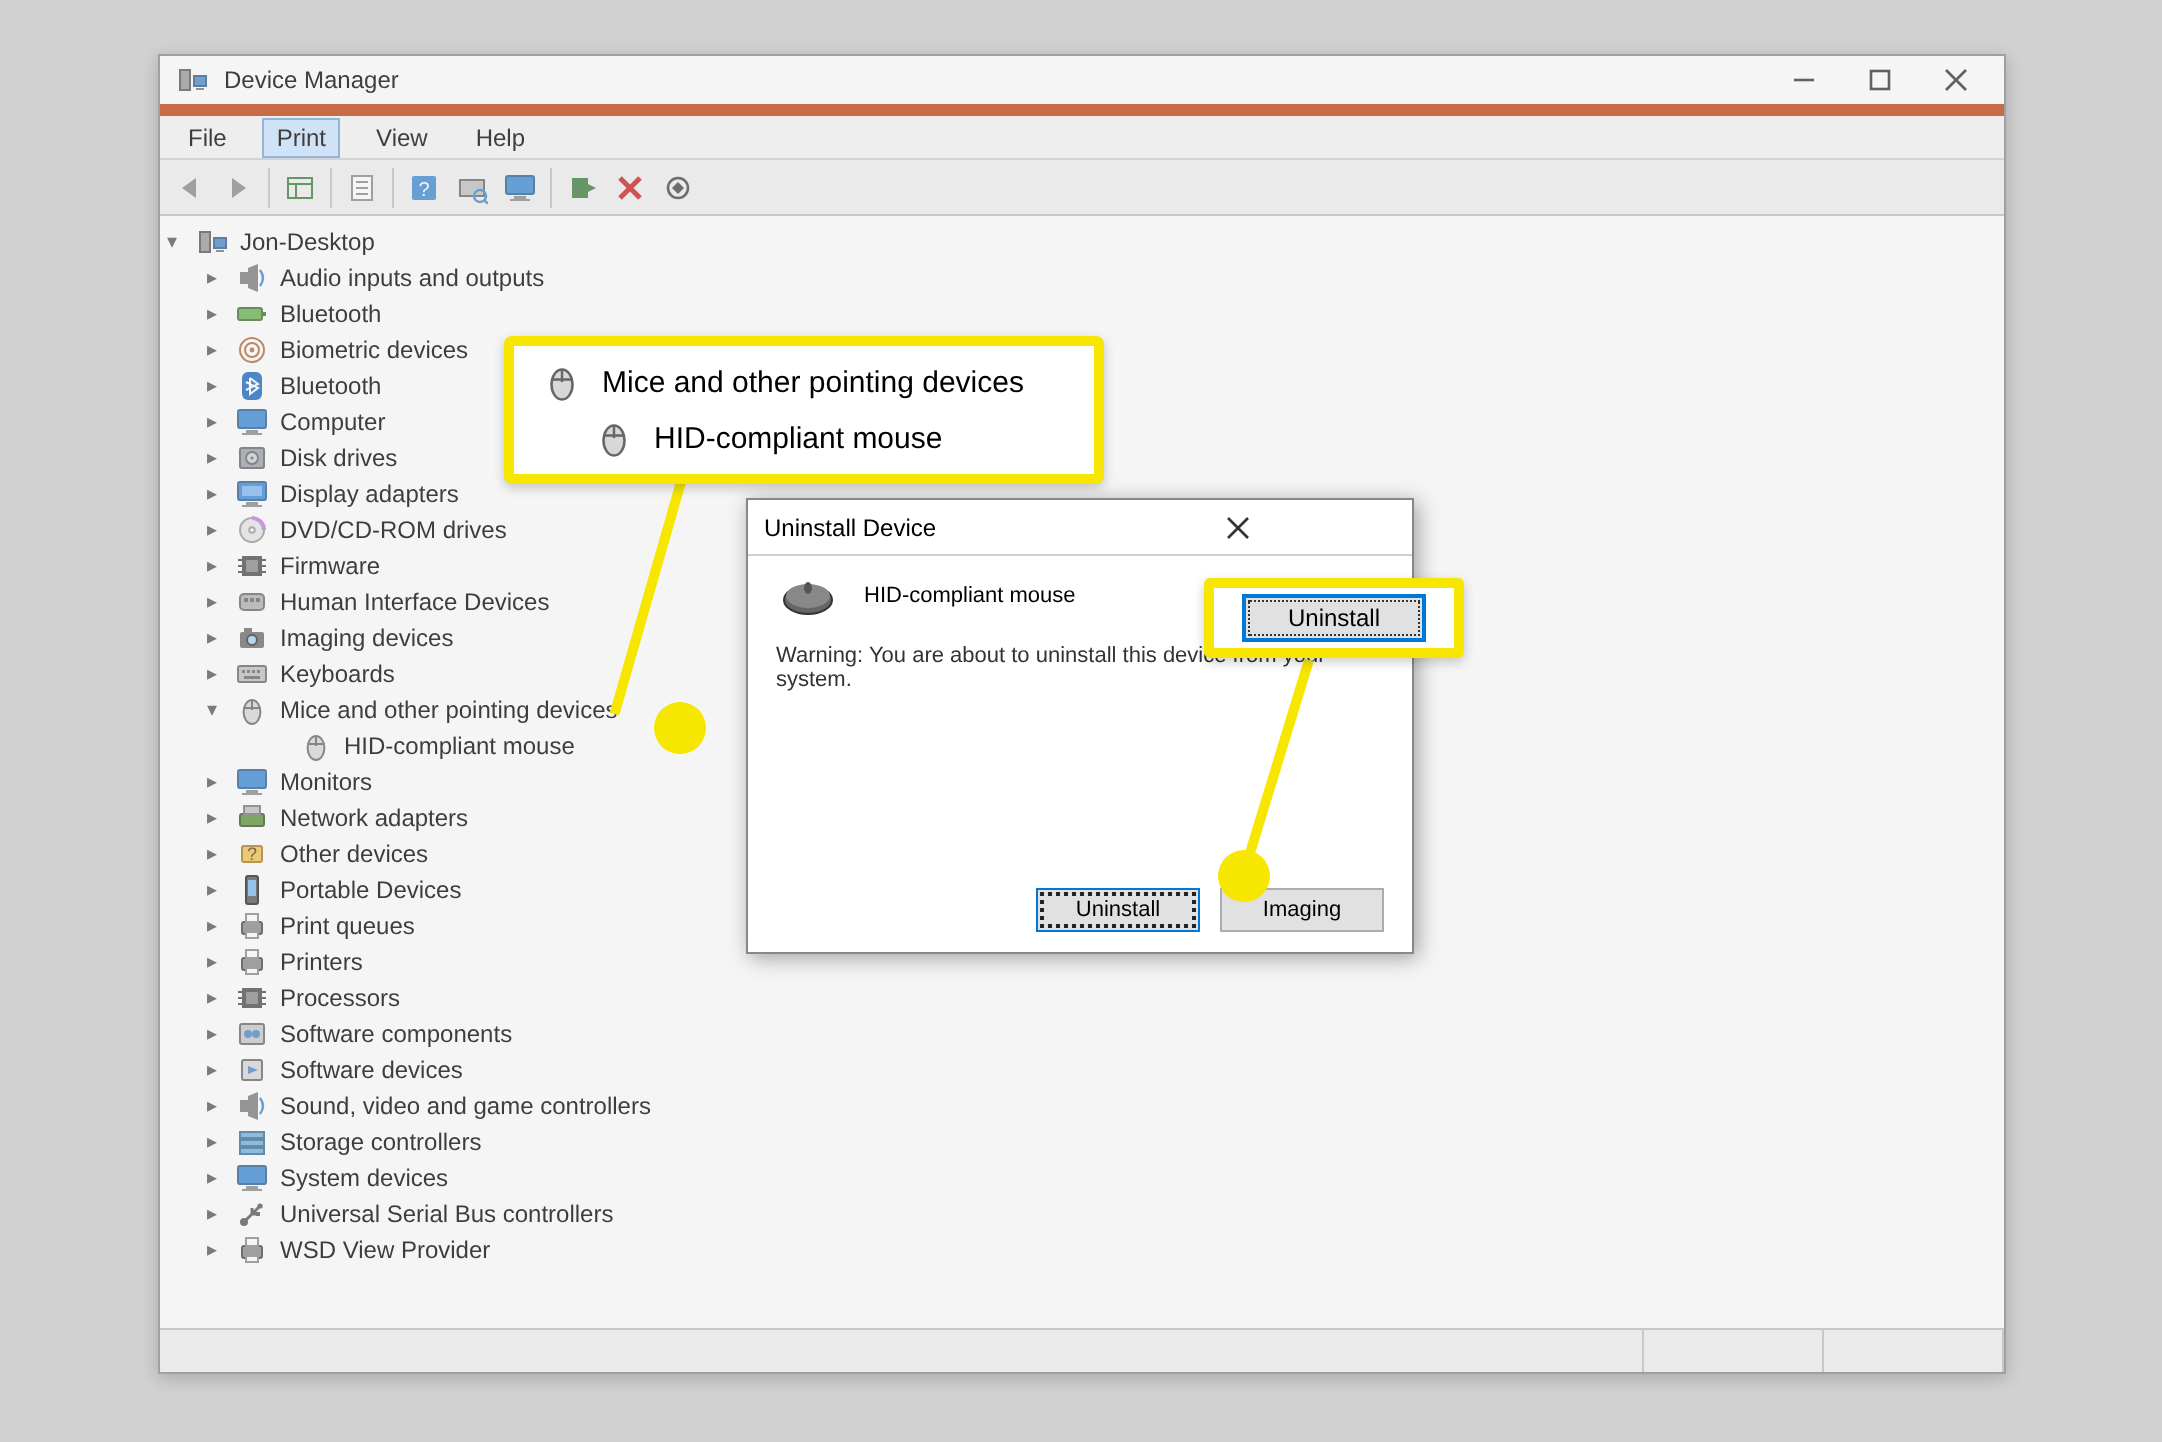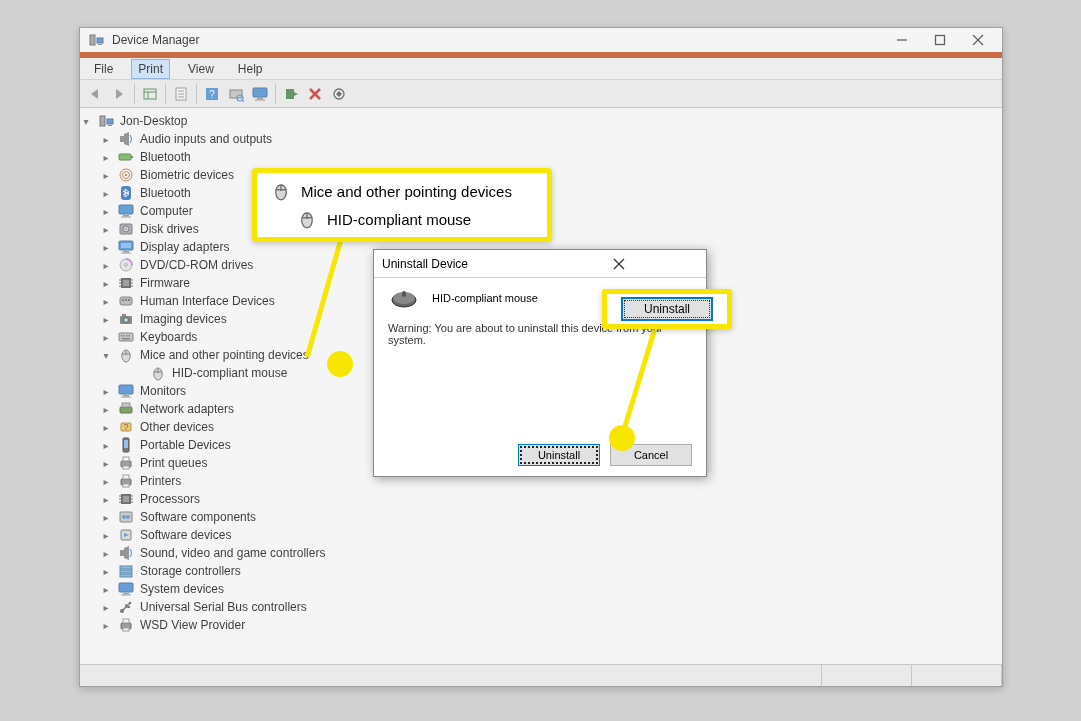--- a/index.html
+++ b/index.html
@@ -589,21 +589,21 @@
           <svg width="32" height="20" viewBox="0 0 32 20">
             <use href="#i-mouse-lg"></use>
           </svg>
         </span>
       <span>HID-compliant mouse</span>
     </div>
     <div class="dlg-warning">Warning: You are about to uninstall this device from your system.</div>
   </div>
   <div class="dlg-buttons">
     <button class="dlg-btn primary">Uninstall</button>
-    <button class="dlg-btn">Cancel</button>
+    <button class="dlg-btn">Imaging</button>
   </div>
 </div>
 
 <div class="callout1">
   <div class="row">
       <span class="nodeicon">
         <svg width="20" height="20" viewBox="0 0 16 16">
           <use href="#i-mouse"></use>
         </svg>
       </span>

